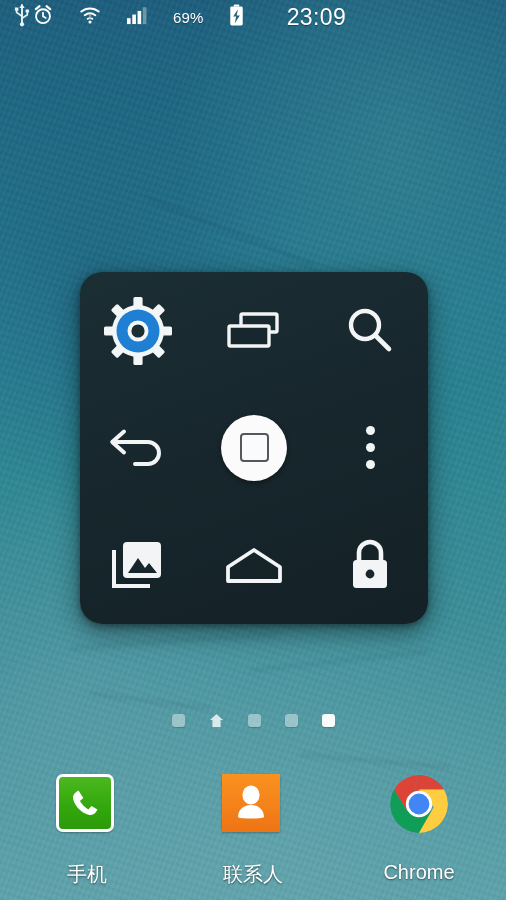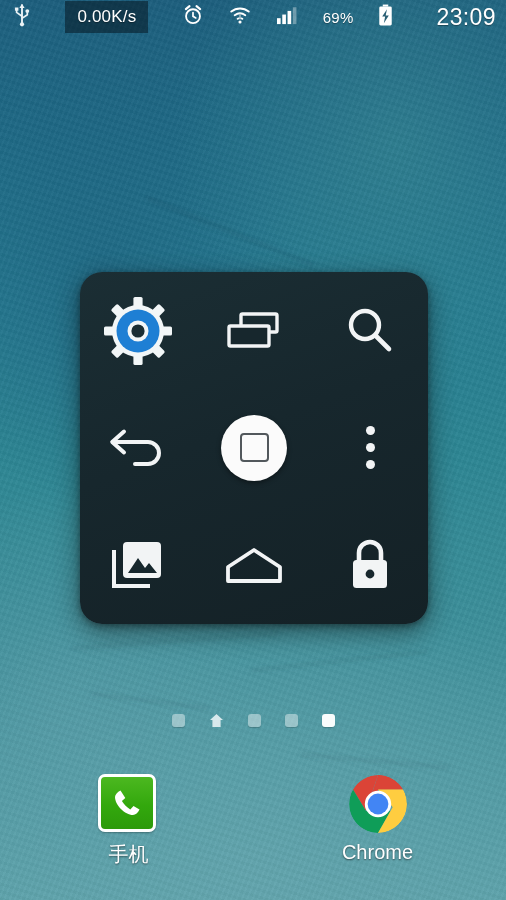--- a/index.html
+++ b/index.html
@@ -63,21 +63,21 @@
   .pdot.dim{ background:rgba(226,238,240,.50); }
   .pdot.active{ background:rgba(255,255,255,.97); }
   .pdot.home{ background:transparent; box-shadow:none; position:relative; width:15px; height:15px; }
 
   
   #dock{
     position:absolute; left:0; right:0; bottom:8px; height:118px;
     display:flex; align-items:flex-start; justify-content:space-around;
     padding:0 4px; z-index:20;
   }
-  .dockitem{ width:92px; display:flex; flex-direction:column; align-items:center; }
+  .dockitem{ width:92px; display:flex; flex-direction:column; align-items:center;gap:20px; }
   .dockicon{ width:62px; height:62px; position:relative; }
   .docklabel{
     margin-top:8px; color:#ffffff; font-size:20px; line-height:1;
     text-shadow:0 1px 2px rgba(0,0,0,.55); white-space:nowrap;
   }
 
   
   .ic-phone{
     width:58px;height:58px;border-radius:7px;
     background:linear-gradient(180deg,#4cb820 0%, #33a80d 55%, #2c9a0a 100%);
@@ -155,23 +155,20 @@
       <svg width="20" height="24" viewBox="0 0 20 24">
         <path d="M10 1.5 L10 20.5" stroke="#eaf2f5" stroke-width="1.9" fill="none"></path>
         <path d="M10 0.8 L7.4 5.1 L12.6 5.1 Z" fill="#eaf2f5"></path>
         <path d="M10 13.2 L4.6 9.4 L4.6 6.6" stroke="#eaf2f5" stroke-width="1.7" fill="none"></path>
         <rect x="2.9" y="4.5" width="3.5" height="3.2" fill="#eaf2f5"></rect>
         <path d="M10 15.4 L15.3 11.8 L15.3 9.2" stroke="#eaf2f5" stroke-width="1.7" fill="none"></path>
         <circle cx="15.3" cy="8.1" r="1.9" fill="#eaf2f5"></circle>
         <circle cx="10" cy="21.3" r="2.1" fill="#eaf2f5"></circle>
       </svg>
     </span>
-  </div>
-  <div class="sb-mid">
-    <div id="netspeed">0.00K/s</div>
   </div>
   <div class="sb-right">
     <span class="sicon">
       <svg width="22" height="22" viewBox="0 0 24 24">
         <circle cx="12" cy="13.3" r="7.6" stroke="#ffffff" stroke-width="2" fill="none"></circle>
         <path d="M12 9.4 L12 13.3 L15 15.2" stroke="#ffffff" stroke-width="1.9" fill="none" stroke-linecap="round"></path>
         <path d="M4.2 5.6 L8.2 2.3" stroke="#ffffff" stroke-width="2.3" stroke-linecap="round"></path>
         <path d="M19.8 5.6 L15.8 2.3" stroke="#ffffff" stroke-width="2.3" stroke-linecap="round"></path>
       </svg>
     </span>
@@ -320,20 +317,31 @@
     <div class="dockicon">
       <div class="ic-phone">
         <svg width="34" height="34" viewBox="0 0 34 34">
           <path d="M10.5 4.5 c-3 1.5 -5.5 4 -5.5 6.5 c0 8 10 18 18 18 c2.5 0 5 -2.5 6.5 -5.5 l-6 -3.4 l-3.2 3.4 c-3 -1.6 -6.8 -5.4 -8.4 -8.4 l3.4 -3.2 Z" fill="#ffffff"></path>
         </svg>
       </div>
     </div>
     <div class="docklabel">手机</div>
   </div>
 
+  <div class="dockitem">
+    <div class="dockicon">
+      <div class="ic-contacts">
+        <svg width="36" height="40" viewBox="0 0 36 40">
+          <ellipse cx="18" cy="12" rx="8.6" ry="9.6" fill="#ffffff"></ellipse>
+          <path d="M18 22 c-8 0 -13 5.4 -13 12 c0 2 26 2 26 0 c0 -6.6 -5 -12 -13 -12 Z" fill="#ffffff"></path>
+        </svg>
+      </div>
+    </div>
+    <div class="docklabel">联系人</div>
+  </div>
 
 
   <div class="dockitem">
     <div class="dockicon ic-chrome">
       <svg width="60" height="60" viewBox="0 0 60 60">
         <defs>
           <clipPath id="cbody">
               <circle cx="30" cy="30" r="29"></circle>
             </clipPath>
         </defs>

